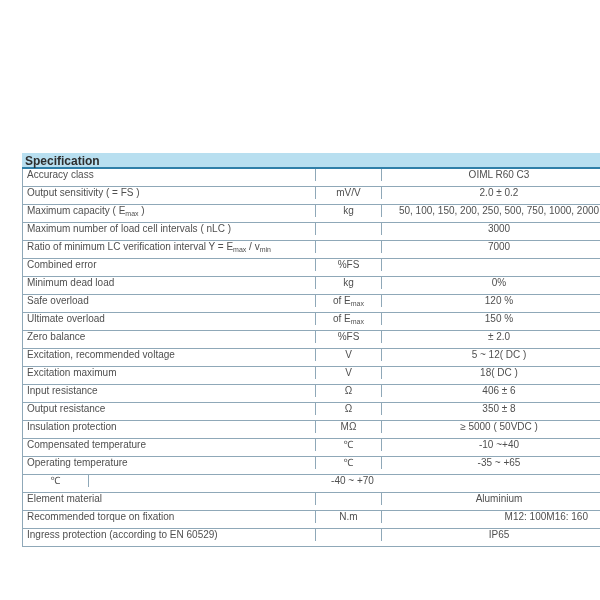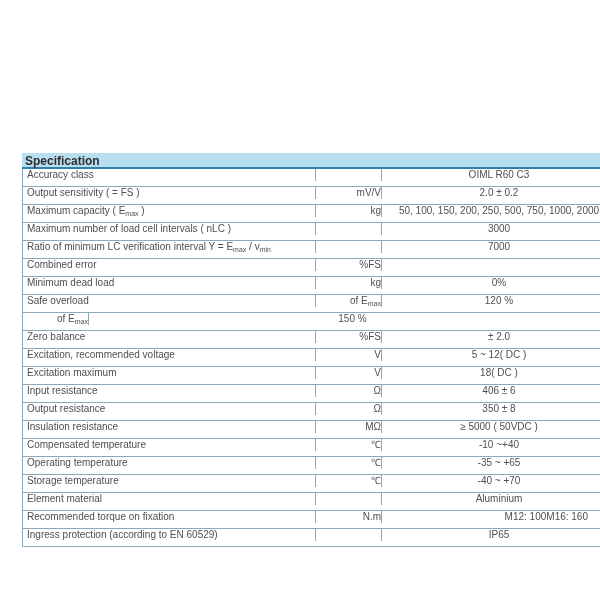--- a/index.html
+++ b/index.html
@@ -56,21 +56,21 @@
   }
   .cell.name {
     width: 293px;
     padding-left: 4px;
     border-right: 1px solid var(--grid);
     text-align: left;
   }
   .cell.unit {
     width: 66px;
     border-right: 1px solid var(--grid);
-    text-align: right;
+    text-align: center;
   }
   .cell.value {
     flex: 1;
     text-align: center;
   }
   .cell.value.split {
     display: flex;
     justify-content: flex-end;
     align-items: center;
     padding: 0 28px;
@@ -121,20 +121,21 @@
     <div class="cell name">Minimum dead load</div>
     <div class="cell unit">kg</div>
     <div class="cell value">0%</div>
   </div>
         <div class="row">
     <div class="cell name">Safe overload</div>
     <div class="cell unit">of E<sub>max</sub></div>
     <div class="cell value">120 %</div>
   </div>
         <div class="row">
+    <div class="cell name">Ultimate overload</div>
     <div class="cell unit">of E<sub>max</sub></div>
     <div class="cell value">150 %</div>
   </div>
         <div class="row">
     <div class="cell name">Zero balance</div>
     <div class="cell unit">%FS</div>
     <div class="cell value">± 2.0</div>
   </div>
         <div class="row">
     <div class="cell name">Excitation, recommended voltage</div>
@@ -150,36 +151,35 @@
     <div class="cell name">Input resistance</div>
     <div class="cell unit">Ω</div>
     <div class="cell value">406 ± 6</div>
   </div>
         <div class="row">
     <div class="cell name">Output resistance</div>
     <div class="cell unit">Ω</div>
     <div class="cell value">350 ± 8</div>
   </div>
         <div class="row">
-    <div class="cell name">Insulation resistance</div>
+    <div class="cell name">Insulation protection</div>
     <div class="cell unit">MΩ</div>
     <div class="cell value">≥ 5000 ( 50VDC )</div>
   </div>
         <div class="row">
     <div class="cell name">Compensated temperature</div>
     <div class="cell unit">℃</div>
     <div class="cell value">-10 ~+40</div>
   </div>
         <div class="row">
     <div class="cell name">Operating temperature</div>
     <div class="cell unit">℃</div>
     <div class="cell value">-35 ~ +65</div>
   </div>
         <div class="row">
-    <div class="cell name">Storage temperature</div>
     <div class="cell unit">℃</div>
     <div class="cell value">-40 ~ +70</div>
   </div>
         <div class="row">
     <div class="cell name">Element material</div>
     <div class="cell unit"></div>
     <div class="cell value">Aluminium</div>
   </div>
         <div class="row">
     <div class="cell name">Recommended torque on fixation</div>

